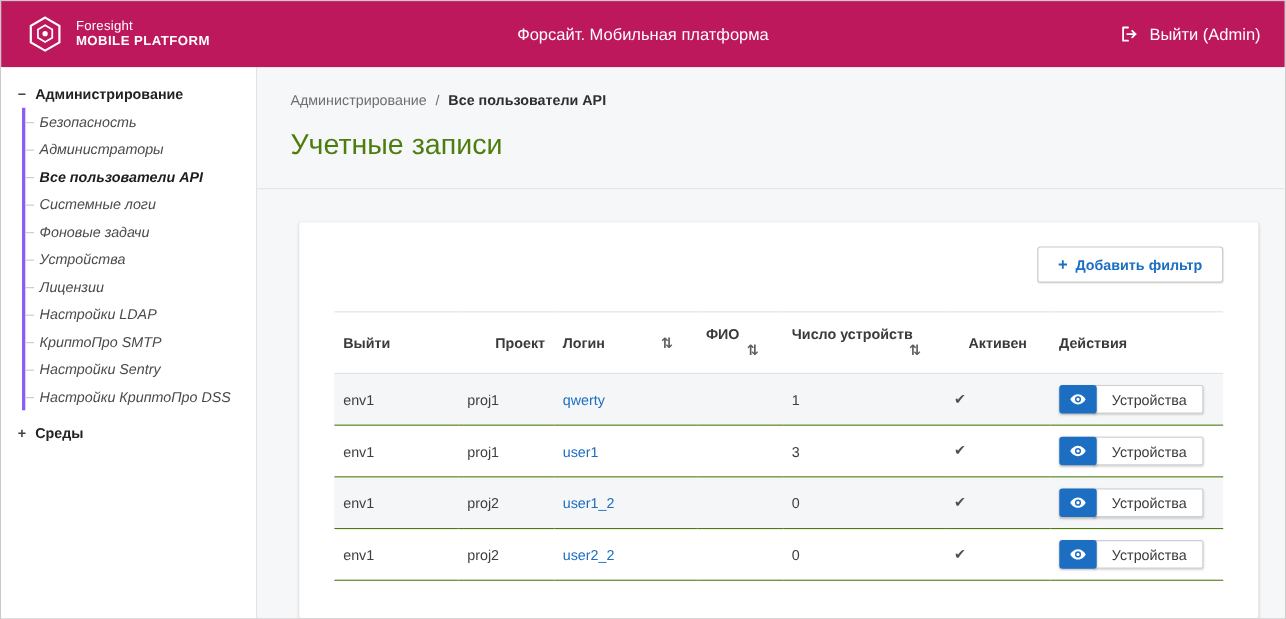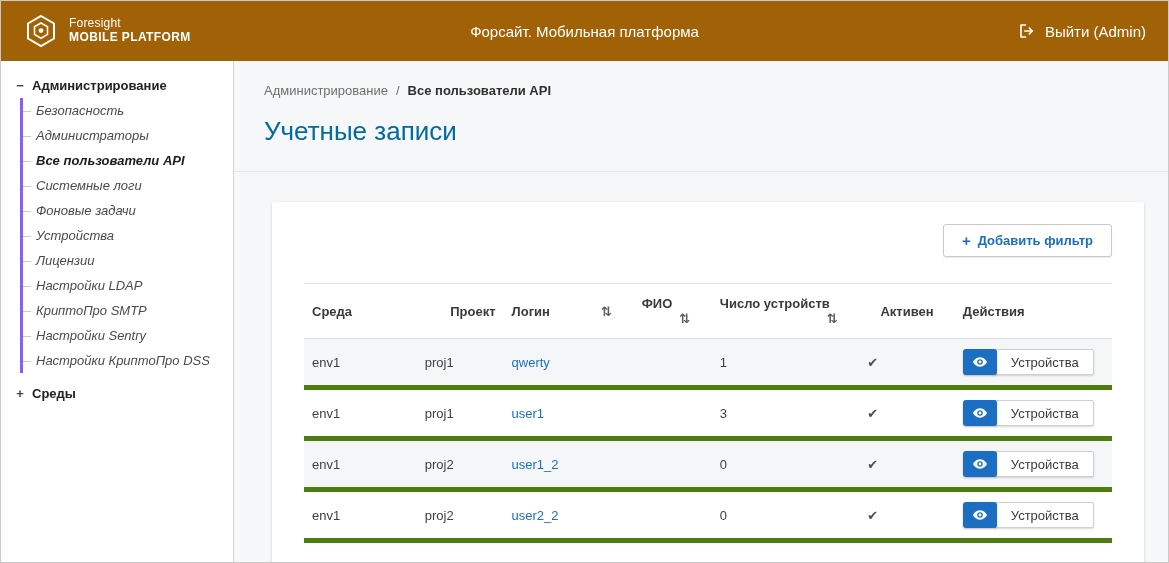--- a/index.html
+++ b/index.html
@@ -7,21 +7,21 @@
   body {
     font-family: "Liberation Sans", "DejaVu Sans", sans-serif;
     background:#ffffff;
     border:1px solid #c9c9c9;
     overflow:hidden;
     position:relative;
   }
 
   
   .topbar {
-    height:60px; background:#a16207; color:#fff;
+    height:60px; background:#be185d; color:#fff;
     display:flex; align-items:center; padding:0 22px;
     position:relative;
   }
   .logo { display:flex; align-items:center; gap:10px; }
   .logo-text { line-height:1.15; }
   .logo-line1 { font-size:12px; font-weight:400; letter-spacing:.2px; }
   .logo-line2 { font-size:12px; font-weight:700; letter-spacing:.4px; }
   .topbar-title {
     position:absolute; left:50%; transform:translateX(-50%);
     font-size:15px; font-weight:400;
@@ -58,21 +58,21 @@
 
   
   .main { flex:1; background:#f6f7f8; overflow:hidden; }
   .main-header {
     padding:22px 30px 24px 30px;
     border-bottom:1px solid #e3e5e7;
   }
   .breadcrumb { font-size:13px; color:#6f6f6f; display:flex; gap:8px; }
   .breadcrumb .crumb-link { cursor:pointer; }
   .breadcrumb .crumb-current { color:#2f2f2f; font-weight:700; }
-  .page-title { margin-top:18px; font-size:26px; font-weight:400; color:#0369a1; }
+  .page-title { margin-top:18px; font-size:26px; font-weight:400; color:#4d7c0f; }
 
   
   .card {
     background:#fff; margin:30px 24px 0 38px;
     box-shadow:0 1px 3px rgba(0,0,0,.18);
     border-radius:2px; padding:22px 32px 34px 32px;
   }
   .card-toolbar { display:flex; justify-content:flex-end; }
   .filter-btn {
     display:inline-flex; align-items:center; gap:7px;
@@ -83,21 +83,21 @@
   .filter-btn .plus { font-size:15px; font-weight:700; }
 
   
   table { width:100%; border-collapse:collapse; margin-top:26px; font-size:13px; }
   thead tr { border-top:1px solid #e1e1e1; border-bottom:1px solid #e1e1e1; }
   th {
     text-align:left; color:#3a3a3a; font-weight:700;
     padding:12px 8px; white-space:nowrap;
   }
   .sort { float:right; color:#5f5f5f; font-size:13px; margin-left:24px; margin-right:14px; cursor:pointer; }
-  tbody tr { border-bottom:5px solid #4d7c0f; }
+  tbody tr { border-bottom:1px solid #4d7c0f; }
   tbody tr:nth-child(odd) { background:#f5f6f7; }
   td { padding:10px 8px; color:#3f3f3f; vertical-align:middle; }
   td.login a, td.login span { color:#1b6ec2; cursor:pointer; text-decoration:none; }
   td.check { color:#4f4f4f; font-size:13px; }
 
   .col-env   { width:13%; }
   .col-proj  { width:10%;text-align:right; }
   .col-login { width:15%; }
   .col-fio   { width:9%;  }
   .col-dev   { width:17%; }
@@ -191,21 +191,21 @@
       <div class="card-toolbar">
         <button class="filter-btn">
           <span class="plus">+</span>
           <span>Добавить фильтр</span>
         </button>
       </div>
 
       <table>
         <thead>
           <tr>
-            <th class="col-env">Среда</th>
+            <th class="col-env">Выйти</th>
             <th class="col-proj">Проект</th>
             <th class="col-login">
               <span>Логин</span>
               <span class="sort">⇅</span>
             </th>
             <th class="col-fio">
               <span>ФИО</span>
               <span class="sort">⇅</span>
             </th>
             <th class="col-dev">

